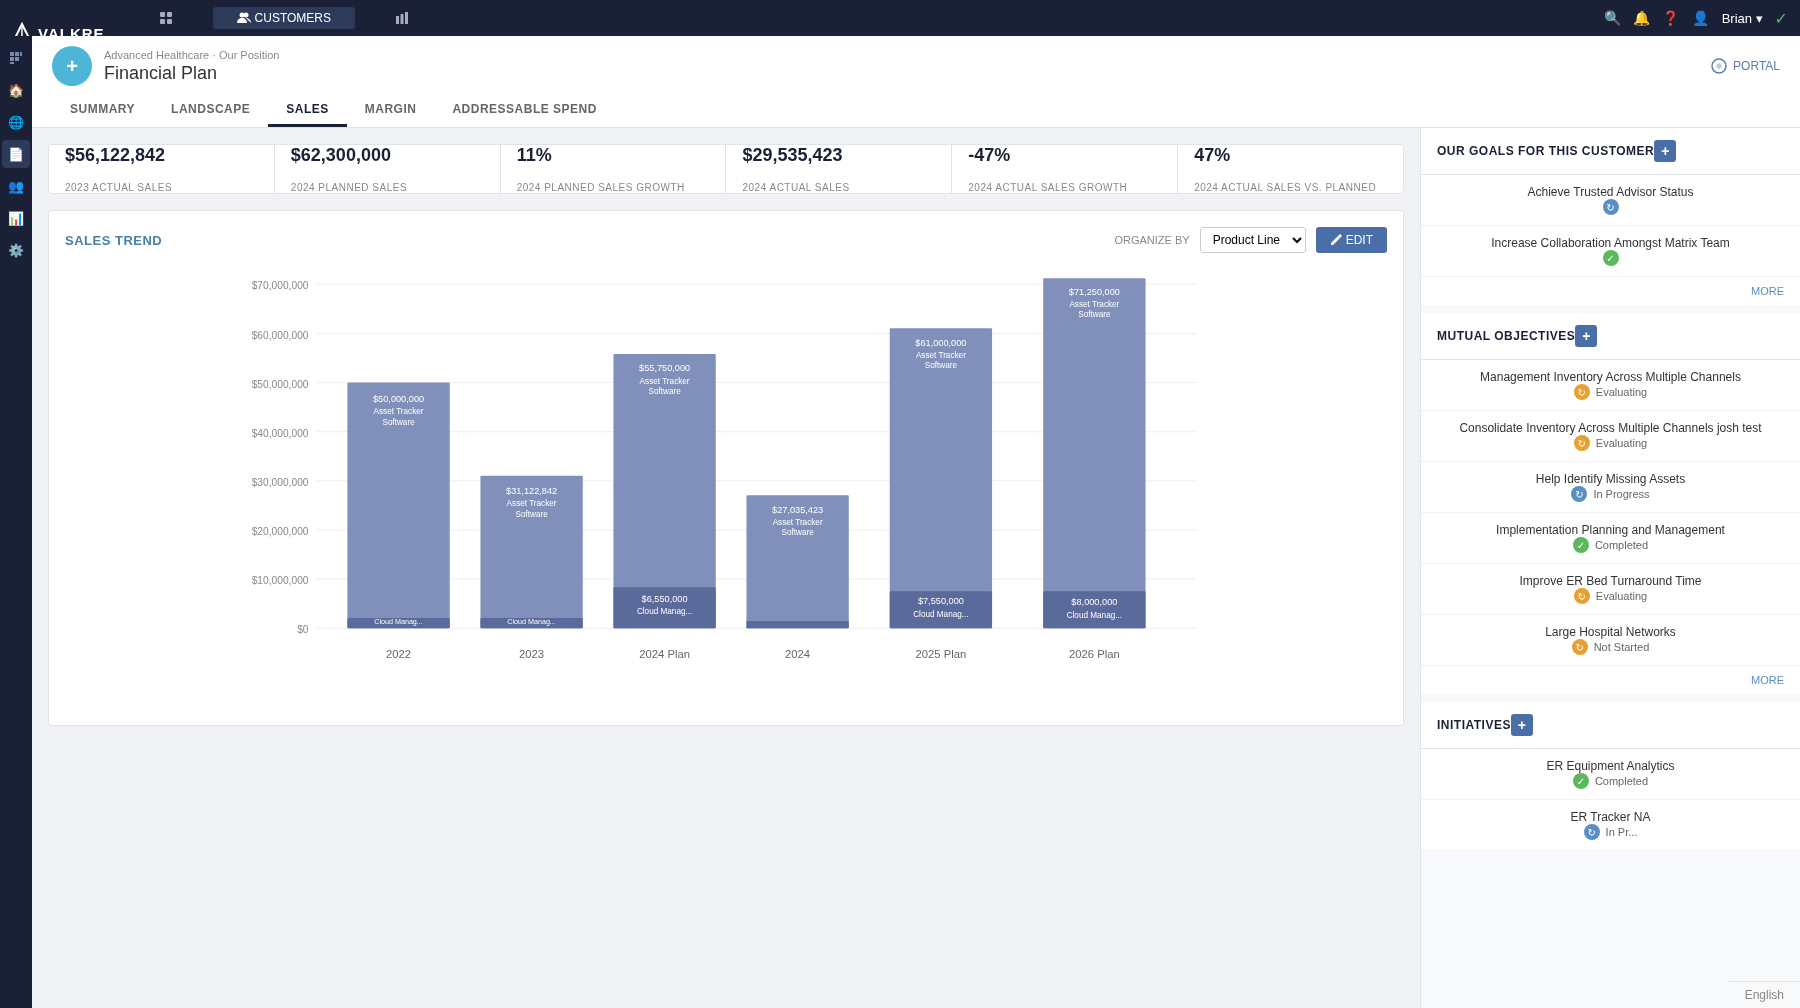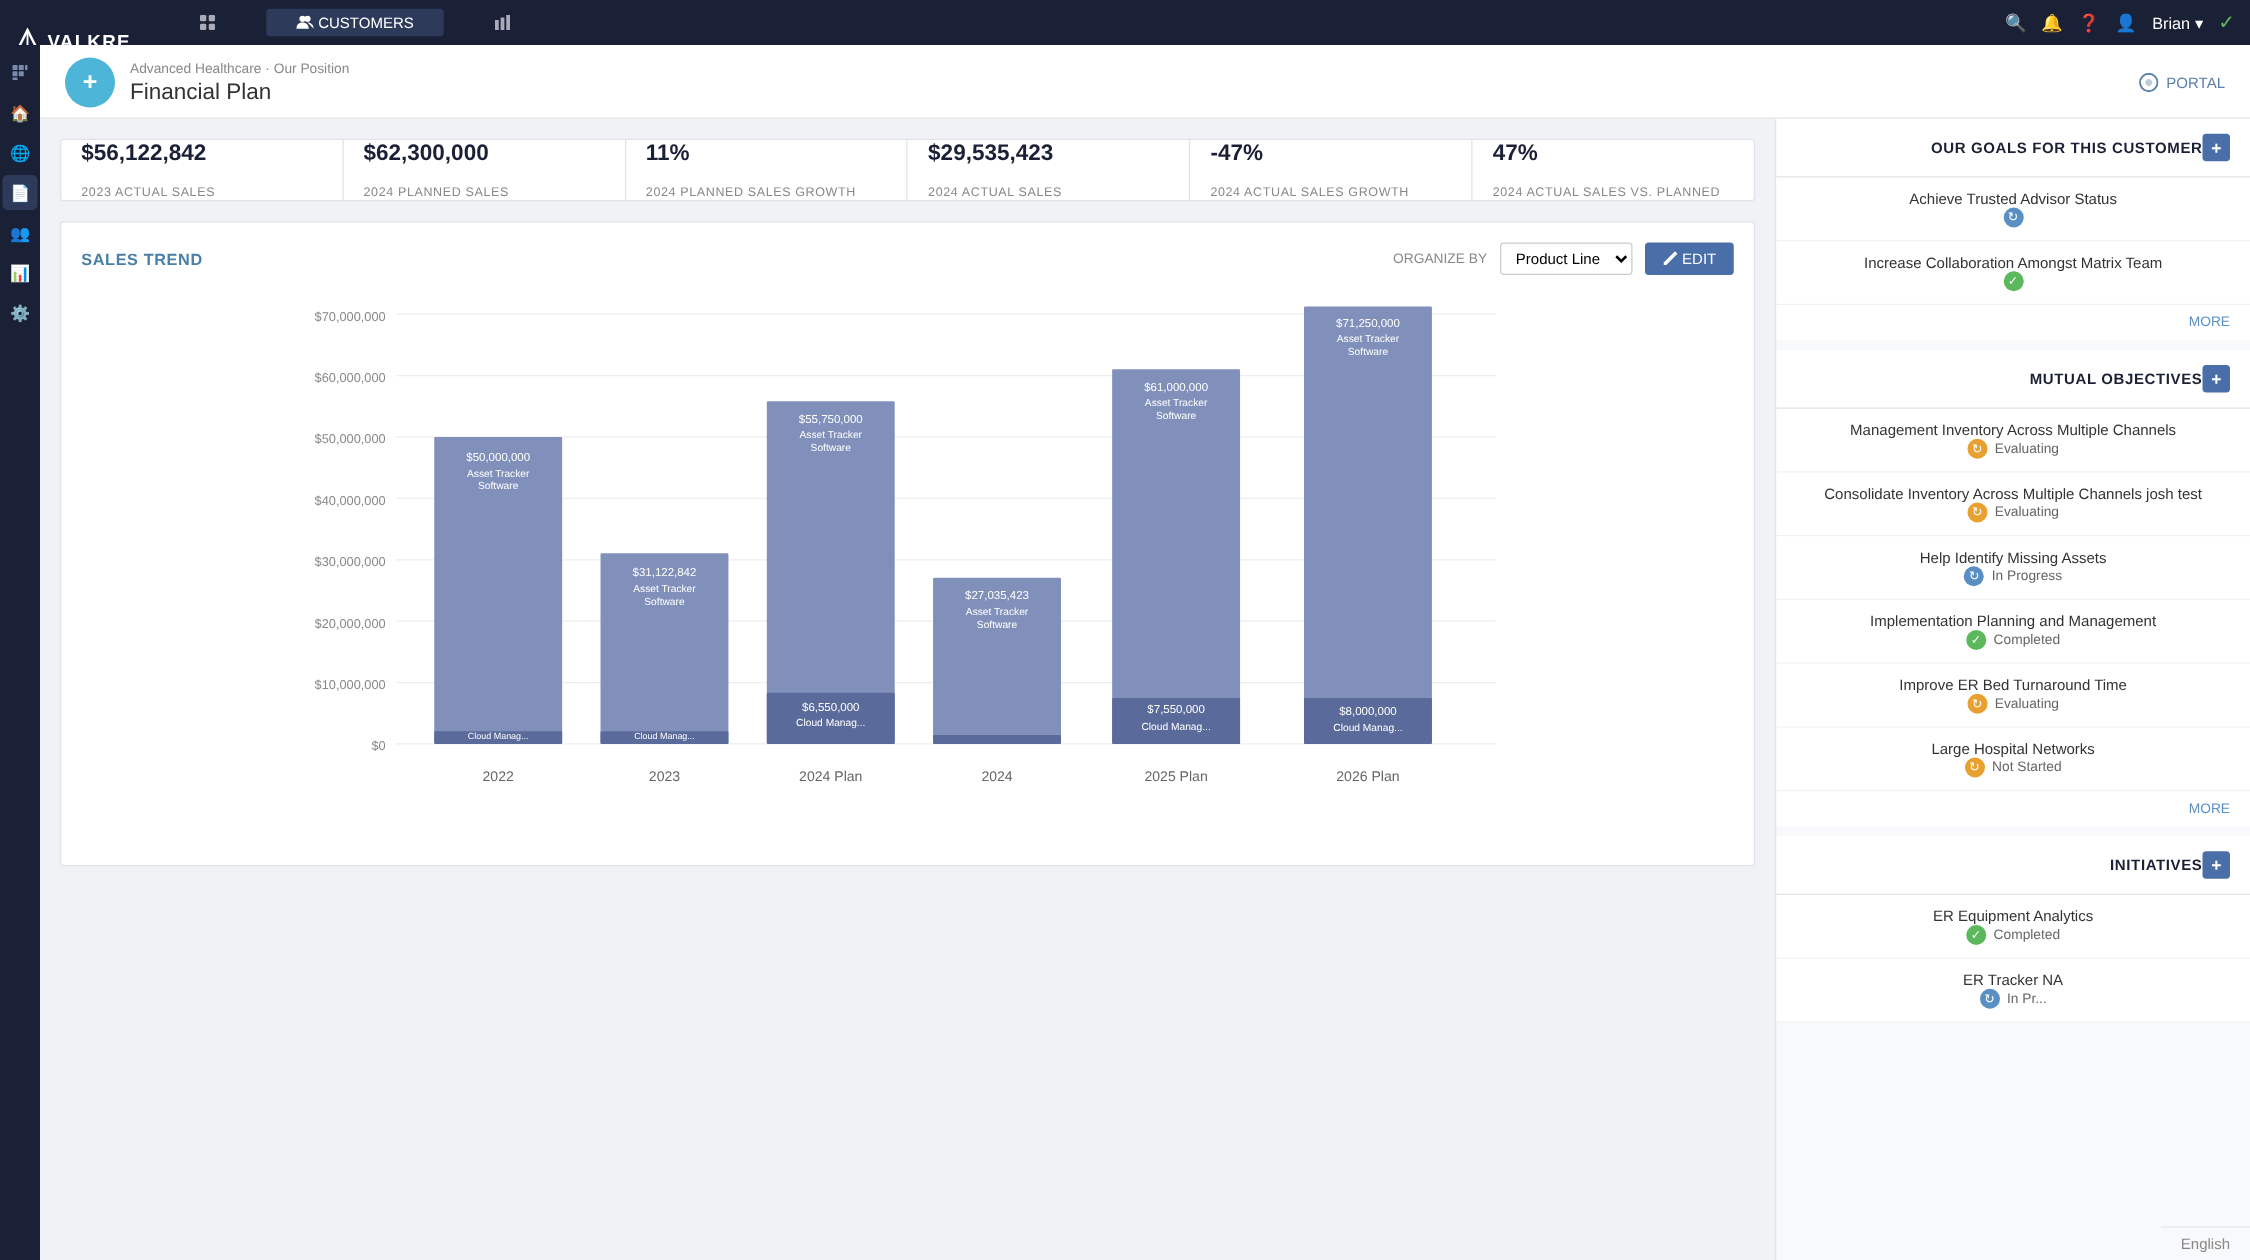--- a/index.html
+++ b/index.html
@@ -124,21 +124,21 @@
     
     .right-panel {
       width: 380px; flex-shrink: 0; overflow-y: auto;
       background: #f8f9fb; border-left: 1px solid #e0e3e8;
       padding: 0;
     }
 
     
     .rp-section { background: white; margin-bottom: 8px; }
     .rp-section-header {
-      display: flex; align-items: center; justify-content: flex-end;
+      display: flex; align-items: center; justify-content: flex-start;
       padding: 12px 16px; border-bottom: 1px solid #e0e3e8;
     }
     .rp-section-title { font-size: 12px; font-weight: 700; color: #1a2035; text-transform: uppercase; letter-spacing: 0.5px; }
     .rp-add-btn {
       width: 22px; height: 22px; background: #4a6fa8; color: white; border: none;
       border-radius: 3px; cursor: pointer; display: flex; align-items: center; justify-content: center;
       font-size: 14px; font-weight: bold;
     }
     .rp-item {
       display: flex; align-items: center; justify-content: space-between;
@@ -247,20 +247,27 @@
             <h1>Financial Plan</h1>
           </div>
         </div>
         <button class="portal-btn">
           <svg width="16" height="16" viewBox="0 0 16 16" fill="currentColor">
             <circle cx="8" cy="8" r="7" stroke="currentColor" stroke-width="1.5" fill="none"></circle>
             <path d="M5 8 Q8 2 11 8 Q8 14 5 8" fill="currentColor" opacity="0.4"></path>
           </svg>
           <span>PORTAL</span>
         </button>
+      </div>
+      <div class="tabs">
+        <div class="tab">SUMMARY</div>
+        <div class="tab">LANDSCAPE</div>
+        <div class="tab active">SALES</div>
+        <div class="tab">MARGIN</div>
+        <div class="tab">ADDRESSABLE SPEND</div>
       </div>
     </div>
 
     <div class="content-area">
 
       <div class="left-panel">
 
         <div class="stats-row">
           <div class="stat-item">
             <div class="stat-value">$56,122,842</div>

